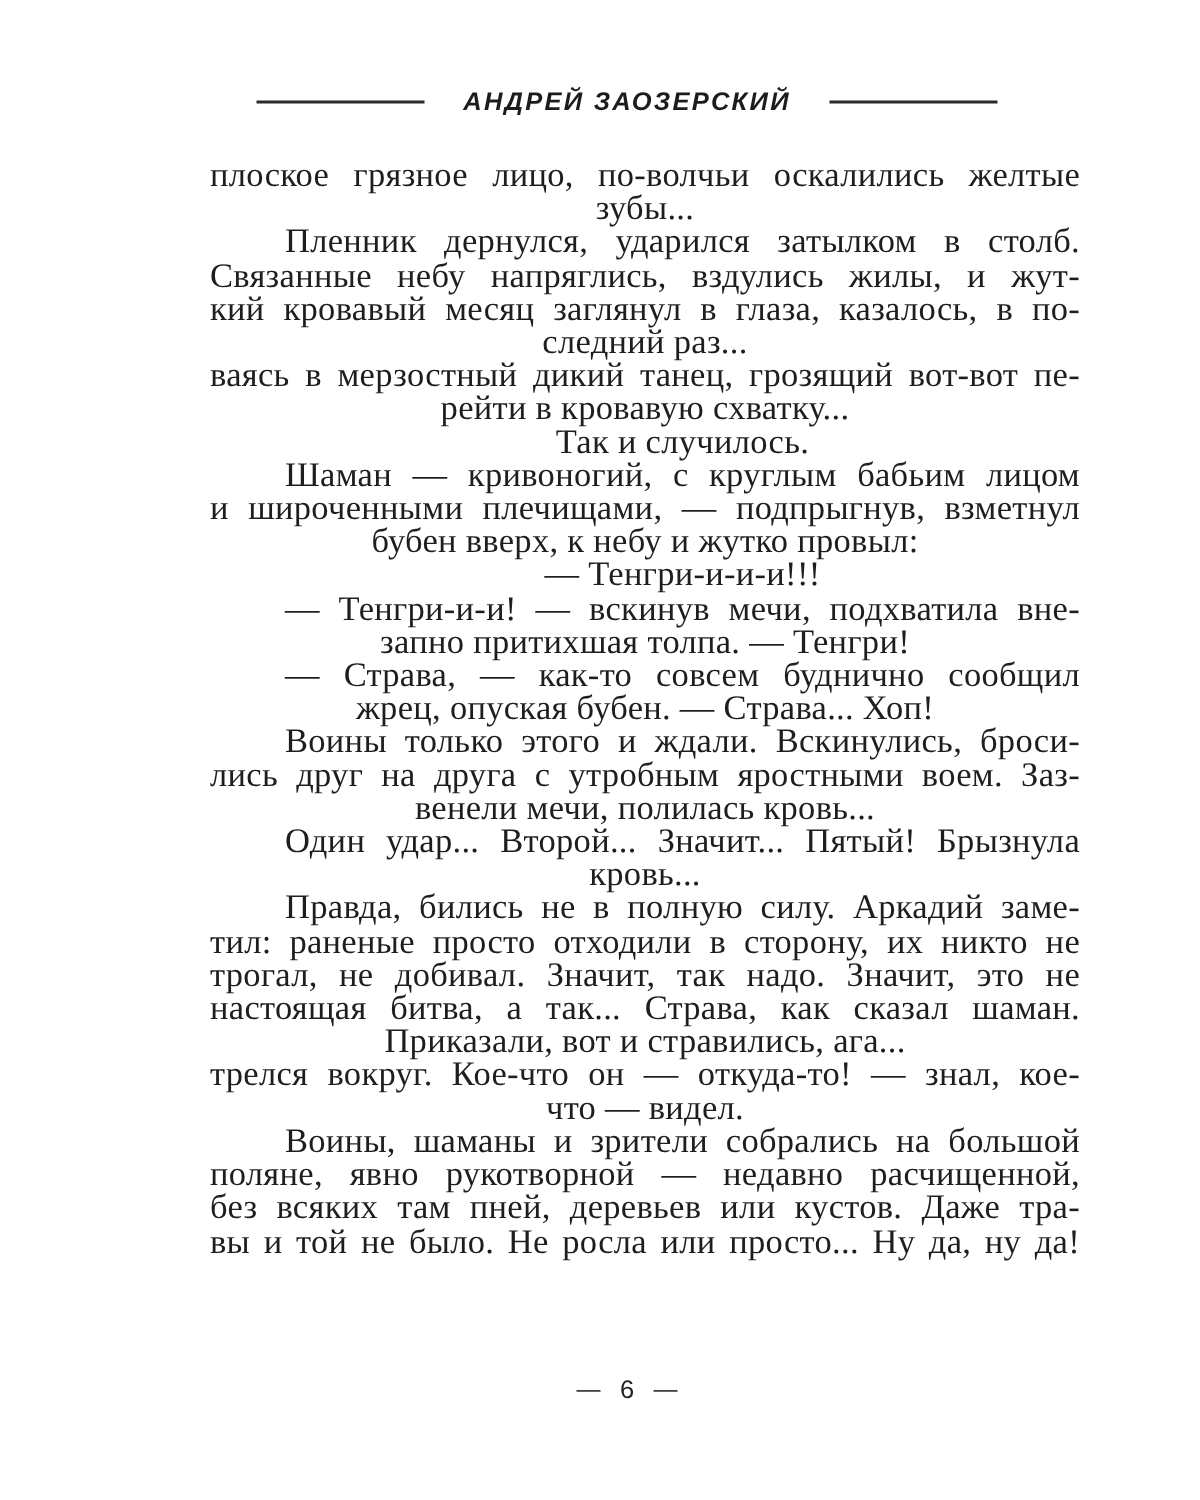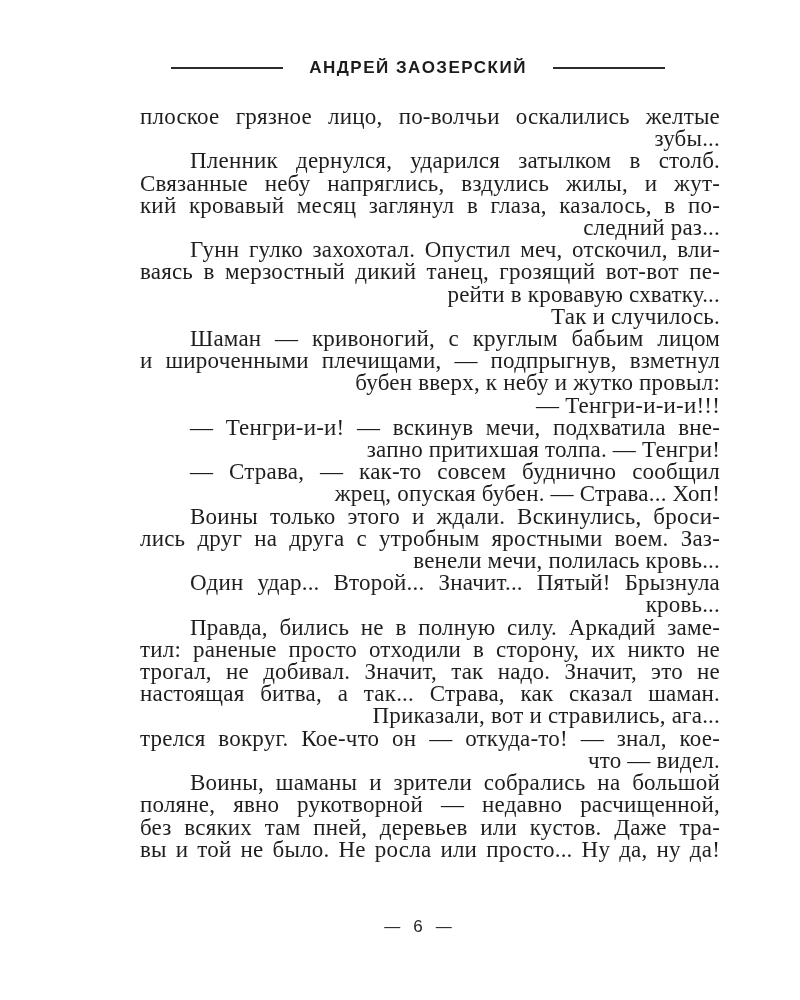--- a/index.html
+++ b/index.html
@@ -14,20 +14,21 @@
   }
   .running-header {
     position: absolute;
     top: 58px;
     left: 128px;
     width: 580px;
     display: flex;
     align-items: center;
     justify-content: center;
     gap: 26px;
+    font-style: italic;
   }
   .header-title {
     font-family: "Liberation Sans", "DejaVu Sans", sans-serif;
     font-weight: bold;
     font-size: 17px;
     letter-spacing: 1.5px;
     color: #1c1c1c;
     white-space: nowrap;
   }
   .rule {
@@ -37,21 +38,21 @@
   }
   .text-block {
     position: absolute;
     top: 106px;
     left: 140px;
     width: 580px;
     font-size: 23px;
     line-height: 22.2px;
     letter-spacing: 0.2px;
   }
-  .line { min-height: 22.2px; text-align: right; }
+  .line { min-height: 22.2px; text-align: center; }
   .line.just { text-align: justify; text-align-last: justify; }
   .line.indent { padding-left: 50px; }
   .page-footer {
     position: absolute;
     top: 917px;
     left: 128px;
     width: 580px;
     display: flex;
     align-items: center;
     justify-content: center;
@@ -78,21 +79,20 @@
         <div class="line just">плоское грязное лицо, по-волчьи оскалились желтые</div>
         <div class="line">зубы...</div>
       </div>
       <div class="paragraph">
         <div class="line indent just">Пленник дернулся, ударился затылком в столб.</div>
         <div class="line just">Связанные небу напряглись, вздулись жилы, и жут-</div>
         <div class="line just">кий кровавый месяц заглянул в глаза, казалось, в по-</div>
         <div class="line">следний раз...</div>
       </div>
       <div class="paragraph">
-        <div class="line indent just">Гунн гулко захохотал. Опустил меч, отскочил, вли-</div>
         <div class="line just">ваясь в мерзостный дикий танец, грозящий вот-вот пе-</div>
         <div class="line">рейти в кровавую схватку...</div>
       </div>
       <div class="paragraph">
         <div class="line indent">Так и случилось.</div>
       </div>
       <div class="paragraph">
         <div class="line indent just">Шаман — кривоногий, с круглым бабьим лицом</div>
         <div class="line just">и широченными плечищами, — подпрыгнув, взметнул</div>
         <div class="line">бубен вверх, к небу и жутко провыл:</div>

